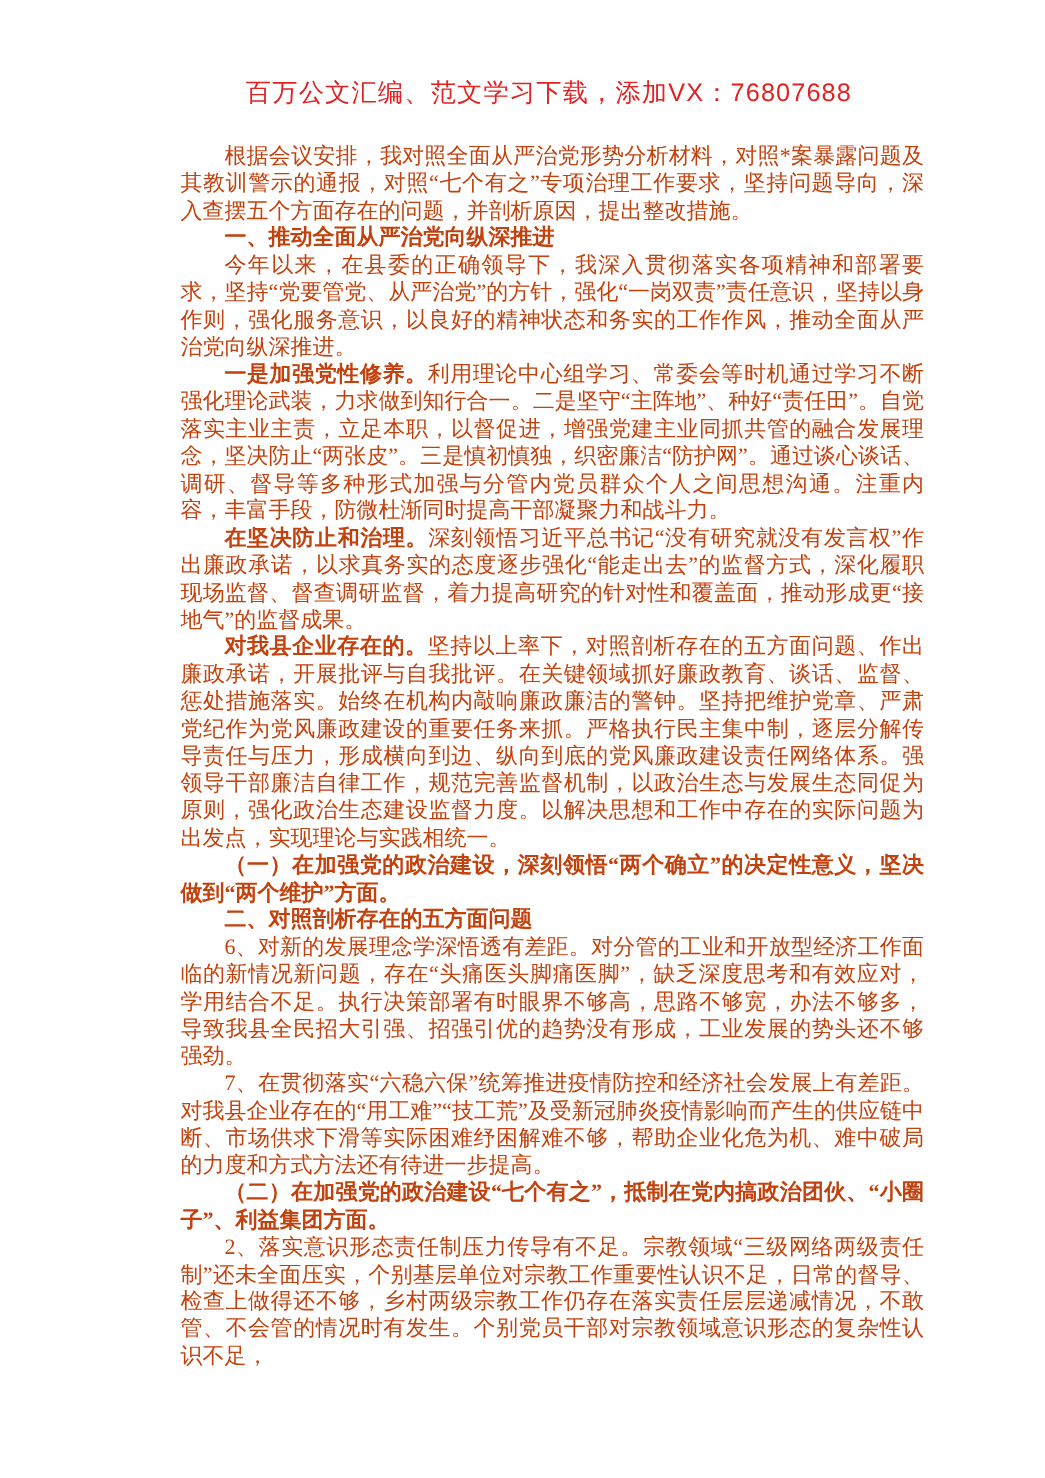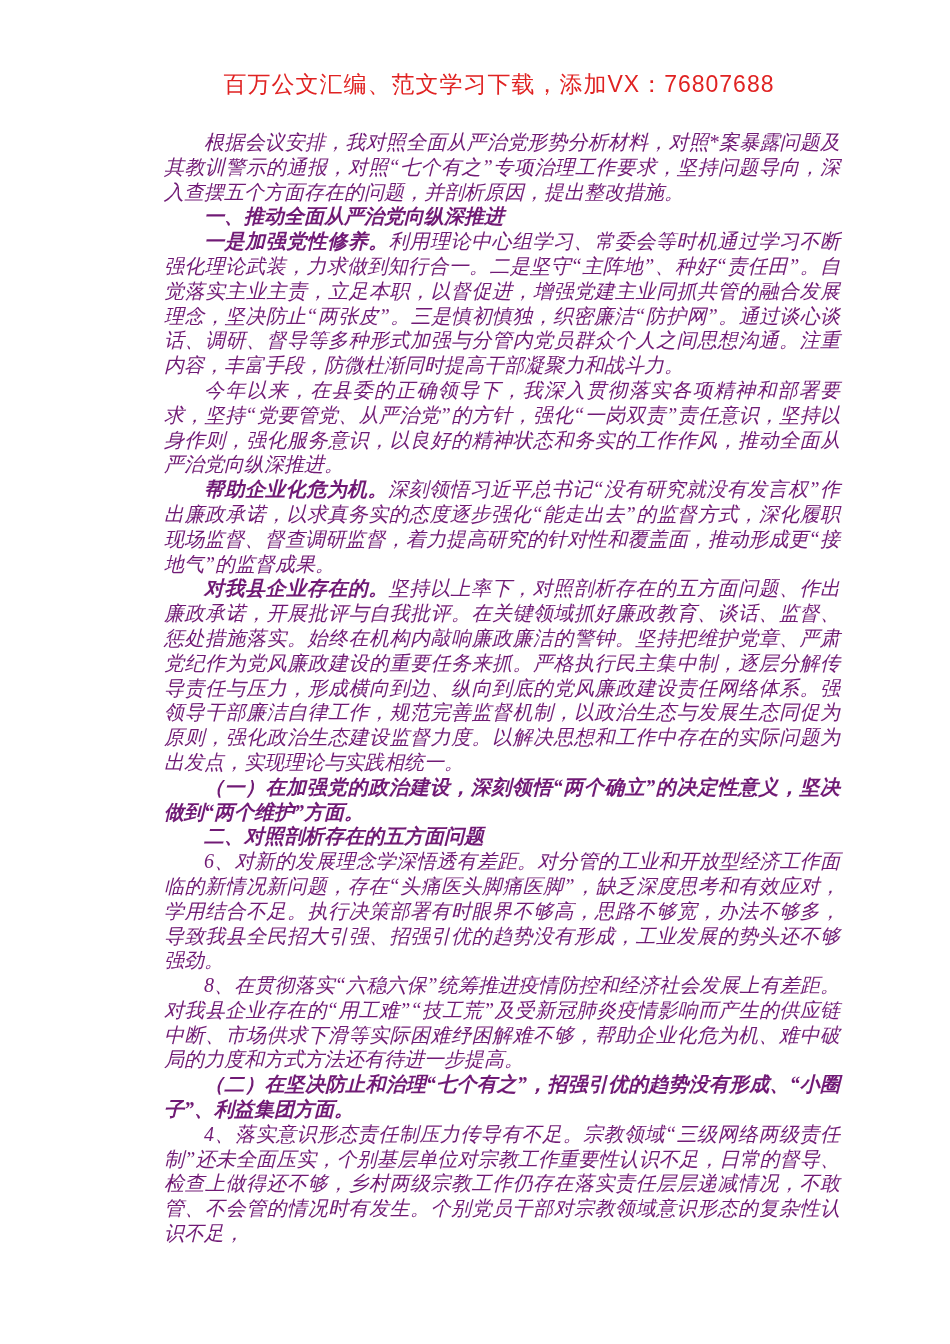--- a/index.html
+++ b/index.html
@@ -44,27 +44,27 @@
     margin: 0;
   }
   .document-body p.heading { font-weight: bold; }
   .document-body b { font-weight: bold; }
 </style>
 </head>
 <body>
 
 <div class="page">
   <div class="watermark-header" style="color: rgb(224, 34, 34);">百万公文汇编、范文学习下载，添加VX：76807688</div>
-  <div class="document-body" style="color: #701a75; font-style: italic;">
+  <div class="document-body" style="color: #c2410c;">
       <p><span>根据会议安排，我对照全面从严治党形势分析材料，对照*案暴露问题及其教训警示的通报，对照“七个有之”专项治理工作要求，坚持问题导向，深入查摆五个方面存在的问题，并剖析原因，提出整改措施。</span></p>
       <p class="heading"><b>一、推动全面从严治党向纵深推进</b></p>
+      <p><span>今年以来，在县委的正确领导下，我深入贯彻落实各项精神和部署要求，坚持“党要管党、从严治党”的方针，强化“一岗双责”责任意识，坚持以身作则，强化服务意识，以良好的精神状态和务实的工作作风，推动全面从严治党向纵深推进。</span></p>
       <p><b>一是加强党性修养。</b><span>利用理论中心组学习、常委会等时机通过学习不断强化理论武装，力求做到知行合一。二是坚守“主阵地”、种好“责任田”。自觉落实主业主责，立足本职，以督促进，增强党建主业同抓共管的融合发展理念，坚决防止“两张皮”。三是慎初慎独，织密廉洁“防护网”。通过谈心谈话、调研、督导等多种形式加强与分管内党员群众个人之间思想沟通。注重内容，丰富手段，防微杜渐同时提高干部凝聚力和战斗力。</span></p>
-      <p><span>今年以来，在县委的正确领导下，我深入贯彻落实各项精神和部署要求，坚持“党要管党、从严治党”的方针，强化“一岗双责”责任意识，坚持以身作则，强化服务意识，以良好的精神状态和务实的工作作风，推动全面从严治党向纵深推进。</span></p>
-      <p><b>帮助企业化危为机。</b><span>深刻领悟习近平总书记“没有研究就没有发言权”作出廉政承诺，以求真务实的态度逐步强化“能走出去”的监督方式，深化履职现场监督、督查调研监督，着力提高研究的针对性和覆盖面，推动形成更“接地气”的监督成果。</span></p>
+      <p><b>在坚决防止和治理。</b><span>深刻领悟习近平总书记“没有研究就没有发言权”作出廉政承诺，以求真务实的态度逐步强化“能走出去”的监督方式，深化履职现场监督、督查调研监督，着力提高研究的针对性和覆盖面，推动形成更“接地气”的监督成果。</span></p>
       <p><b>对我县企业存在的。</b><span>坚持以上率下，对照剖析存在的五方面问题、作出廉政承诺，开展批评与自我批评。在关键领域抓好廉政教育、谈话、监督、惩处措施落实。始终在机构内敲响廉政廉洁的警钟。坚持把维护党章、严肃党纪作为党风廉政建设的重要任务来抓。严格执行民主集中制，逐层分解传导责任与压力，形成横向到边、纵向到底的党风廉政建设责任网络体系。强领导干部廉洁自律工作，规范完善监督机制，以政治生态与发展生态同促为原则，强化政治生态建设监督力度。以解决思想和工作中存在的实际问题为出发点，实现理论与实践相统一。</span></p>
       <p class="heading"><b>（一）在加强党的政治建设，深刻领悟“两个确立”的决定性意义，坚决做到“两个维护”方面。</b></p>
       <p class="heading"><b>二、对照剖析存在的五方面问题</b></p>
       <p><span>6、对新的发展理念学深悟透有差距。对分管的工业和开放型经济工作面临的新情况新问题，存在“头痛医头脚痛医脚”，缺乏深度思考和有效应对，学用结合不足。执行决策部署有时眼界不够高，思路不够宽，办法不够多，导致我县全民招大引强、招强引优的趋势没有形成，工业发展的势头还不够强劲。</span></p>
-      <p><span>8、在贯彻落实“六稳六保”统筹推进疫情防控和经济社会发展上有差距。对我县企业存在的“用工难”“技工荒”及受新冠肺炎疫情影响而产生的供应链中断、市场供求下滑等实际困难纾困解难不够，帮助企业化危为机、难中破局的力度和方式方法还有待进一步提高。</span></p>
-      <p class="heading"><b>（二）在坚决防止和治理“七个有之”，招强引优的趋势没有形成、“小圈子”、利益集团方面。</b></p>
-      <p><span>4、落实意识形态责任制压力传导有不足。宗教领域“三级网络两级责任制”还未全面压实，个别基层单位对宗教工作重要性认识不足，日常的督导、检查上做得还不够，乡村两级宗教工作仍存在落实责任层层递减情况，不敢管、不会管的情况时有发生。个别党员干部对宗教领域意识形态的复杂性认识不足，</span></p>
+      <p><span>7、在贯彻落实“六稳六保”统筹推进疫情防控和经济社会发展上有差距。对我县企业存在的“用工难”“技工荒”及受新冠肺炎疫情影响而产生的供应链中断、市场供求下滑等实际困难纾困解难不够，帮助企业化危为机、难中破局的力度和方式方法还有待进一步提高。</span></p>
+      <p class="heading"><b>（二）在加强党的政治建设“七个有之”，抵制在党内搞政治团伙、“小圈子”、利益集团方面。</b></p>
+      <p><span>2、落实意识形态责任制压力传导有不足。宗教领域“三级网络两级责任制”还未全面压实，个别基层单位对宗教工作重要性认识不足，日常的督导、检查上做得还不够，乡村两级宗教工作仍存在落实责任层层递减情况，不敢管、不会管的情况时有发生。个别党员干部对宗教领域意识形态的复杂性认识不足，</span></p>
     </div>
 </div>
 
 </body></html>

